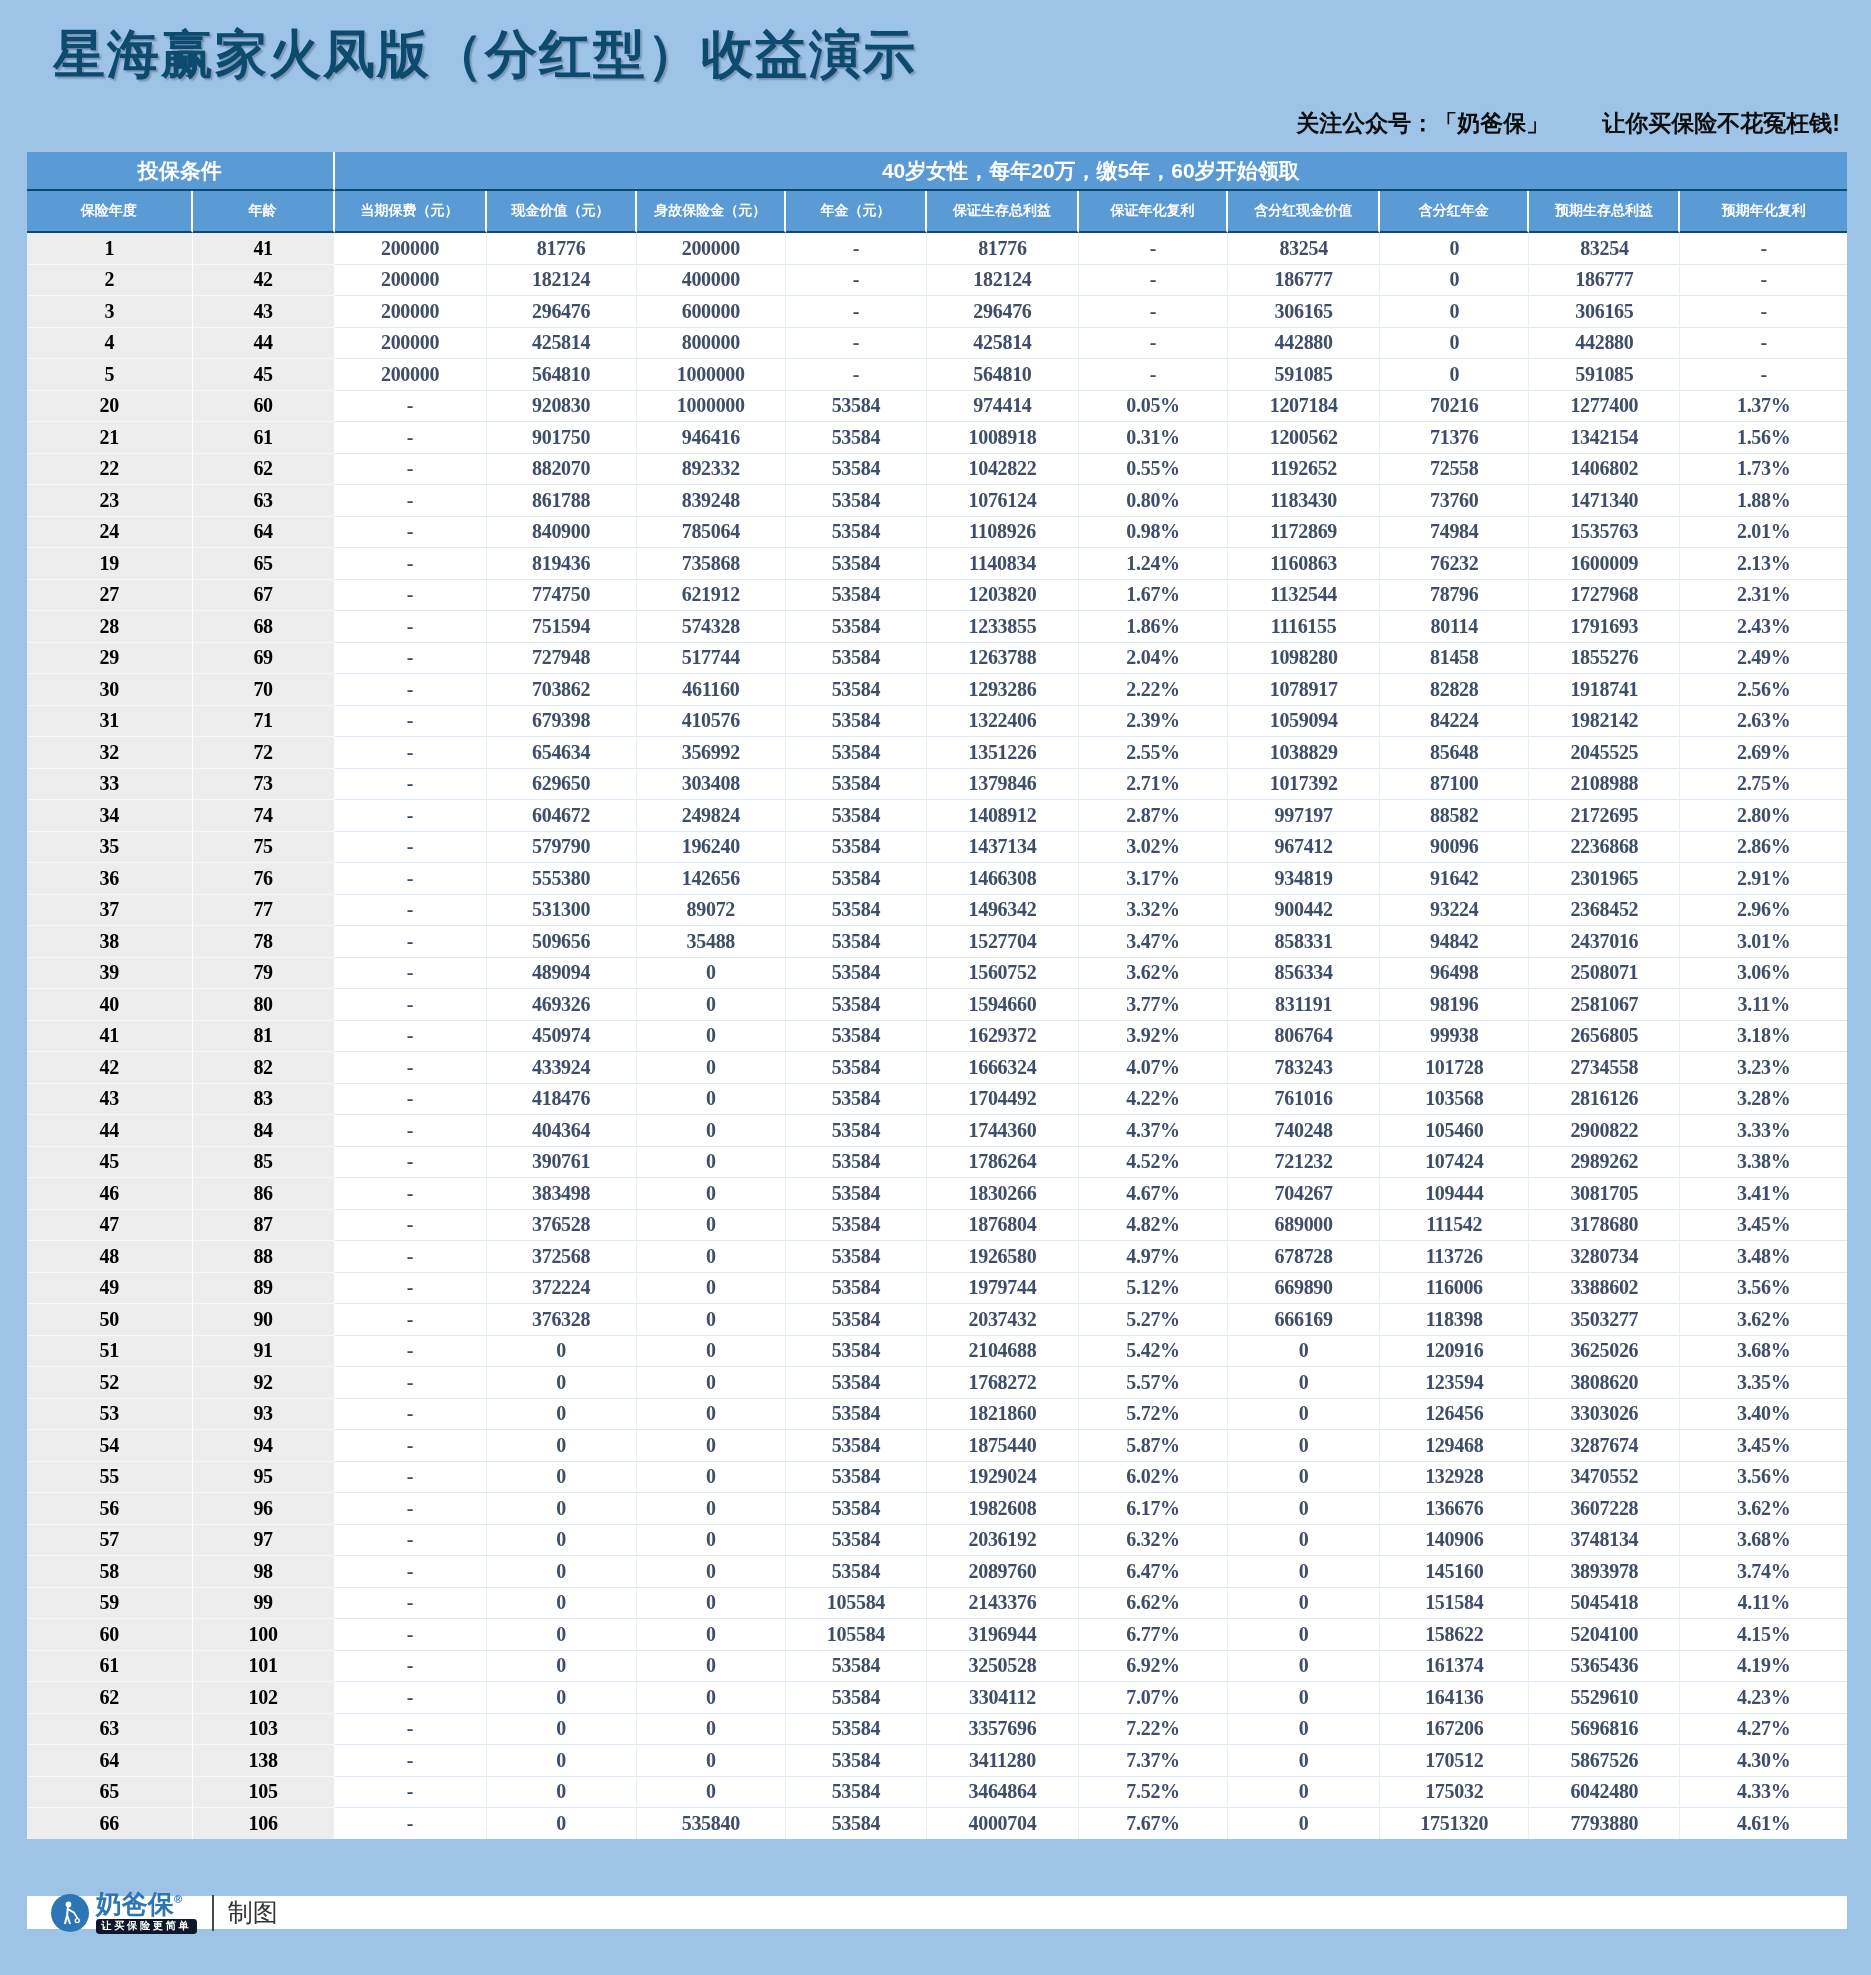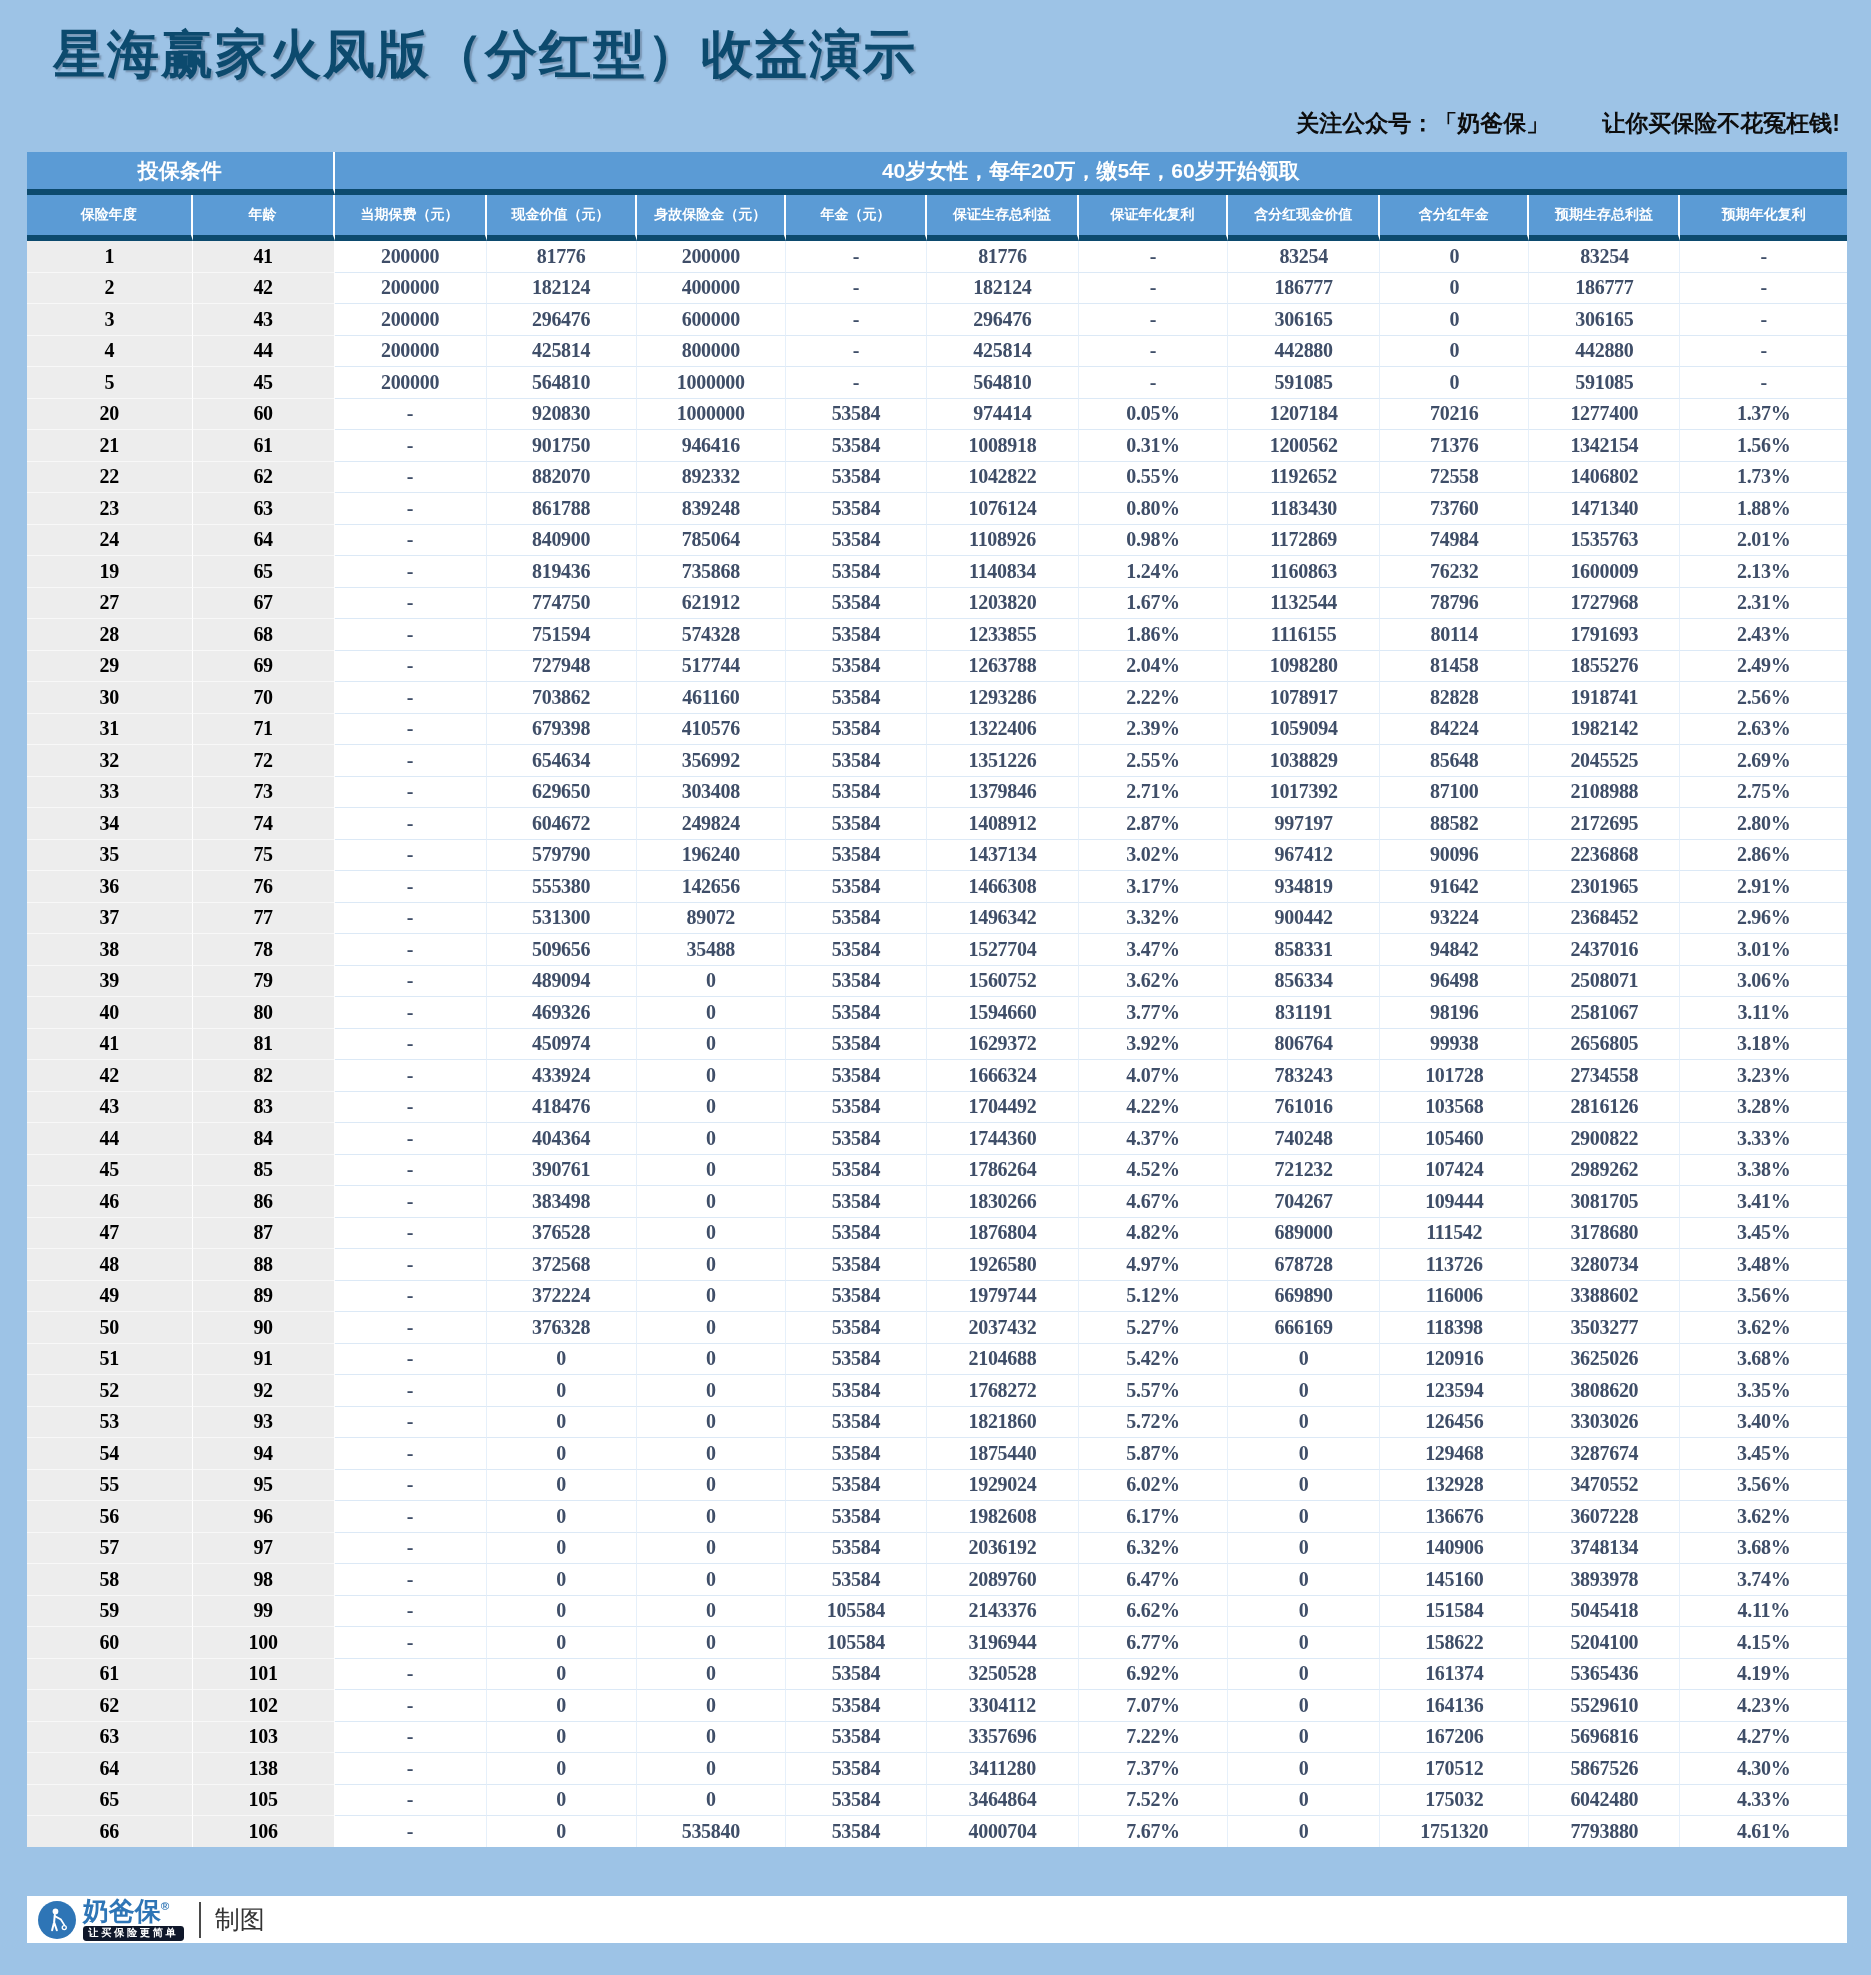--- a/index.html
+++ b/index.html
@@ -16,38 +16,38 @@
   }
   .note{
     position:absolute;right:31px;top:108px;
     font-size:23px;font-weight:700;color:#0d0d0d;
     display:flex;gap:53px;white-space:nowrap;
   }
   .table-wrap{position:absolute;left:27px;top:152px;width:1820px;}
   table{width:100%;border-collapse:separate;border-spacing:0;table-layout:fixed;}
   th{
     background:#5B9BD5;color:#ffffff;font-weight:700;
-    border-right:2px solid #ffffff;border-bottom:6px solid #0c4a6e;
+    border-right:2px solid #ffffff;border-bottom:2px solid #0c4a6e;
     padding:0;text-align:center;white-space:nowrap;overflow:hidden;
   }
   thead tr th:last-child{border-right:none;}
   tr.group-row th{height:37px;font-size:21px;}
   tr.col-row th{height:40px;font-size:14px;}
   td{
     height:30.5px;padding:0;text-align:center;vertical-align:middle;
     font-family:"Liberation Serif",serif;font-weight:700;font-size:20px;
     letter-spacing:-0.3px;white-space:nowrap;overflow:hidden;
   }
   td.g{background:#EDEDED;color:#000000;border-right:1.4px solid #ffffff;border-bottom:1.4px solid #F8F8F8;}
   td.w{background:#ffffff;color:#3F4E68;border-right:1.4px solid #E6F0FA;border-bottom:1.4px solid #DCE9F6;}
   td.w:last-child{border-right:none;}
   tbody tr:last-child td{border-bottom:none;}
   .footer{
-    position:absolute;left:27px;top:1896px;width:1820px;height:47px;
-    background:#ffffff;display:flex;align-items:center;padding-left:11px;box-sizing:border-box;
+    position:absolute;left:27px;top:1896px;width:1820px;height:33px;
+    background:#ffffff;display:flex;align-items:center;padding-left:24px;box-sizing:border-box;
   }
   .logo-circle{
     width:38px;height:38px;border-radius:50%;background:#2E75B6;
     display:flex;align-items:center;justify-content:center;flex:0 0 auto;
   }
   .brand-block{display:flex;flex-direction:column;align-items:flex-start;margin-left:6.8px;}
   .brand-line{font-size:26px;font-weight:900;color:#2E75B6;line-height:1;white-space:nowrap;}
   .brand-reg{font-size:11.6px;vertical-align:super;font-weight:700;}
   .brand-banner{
     margin-top:2px;background:#0f172a;color:#ffffff;

